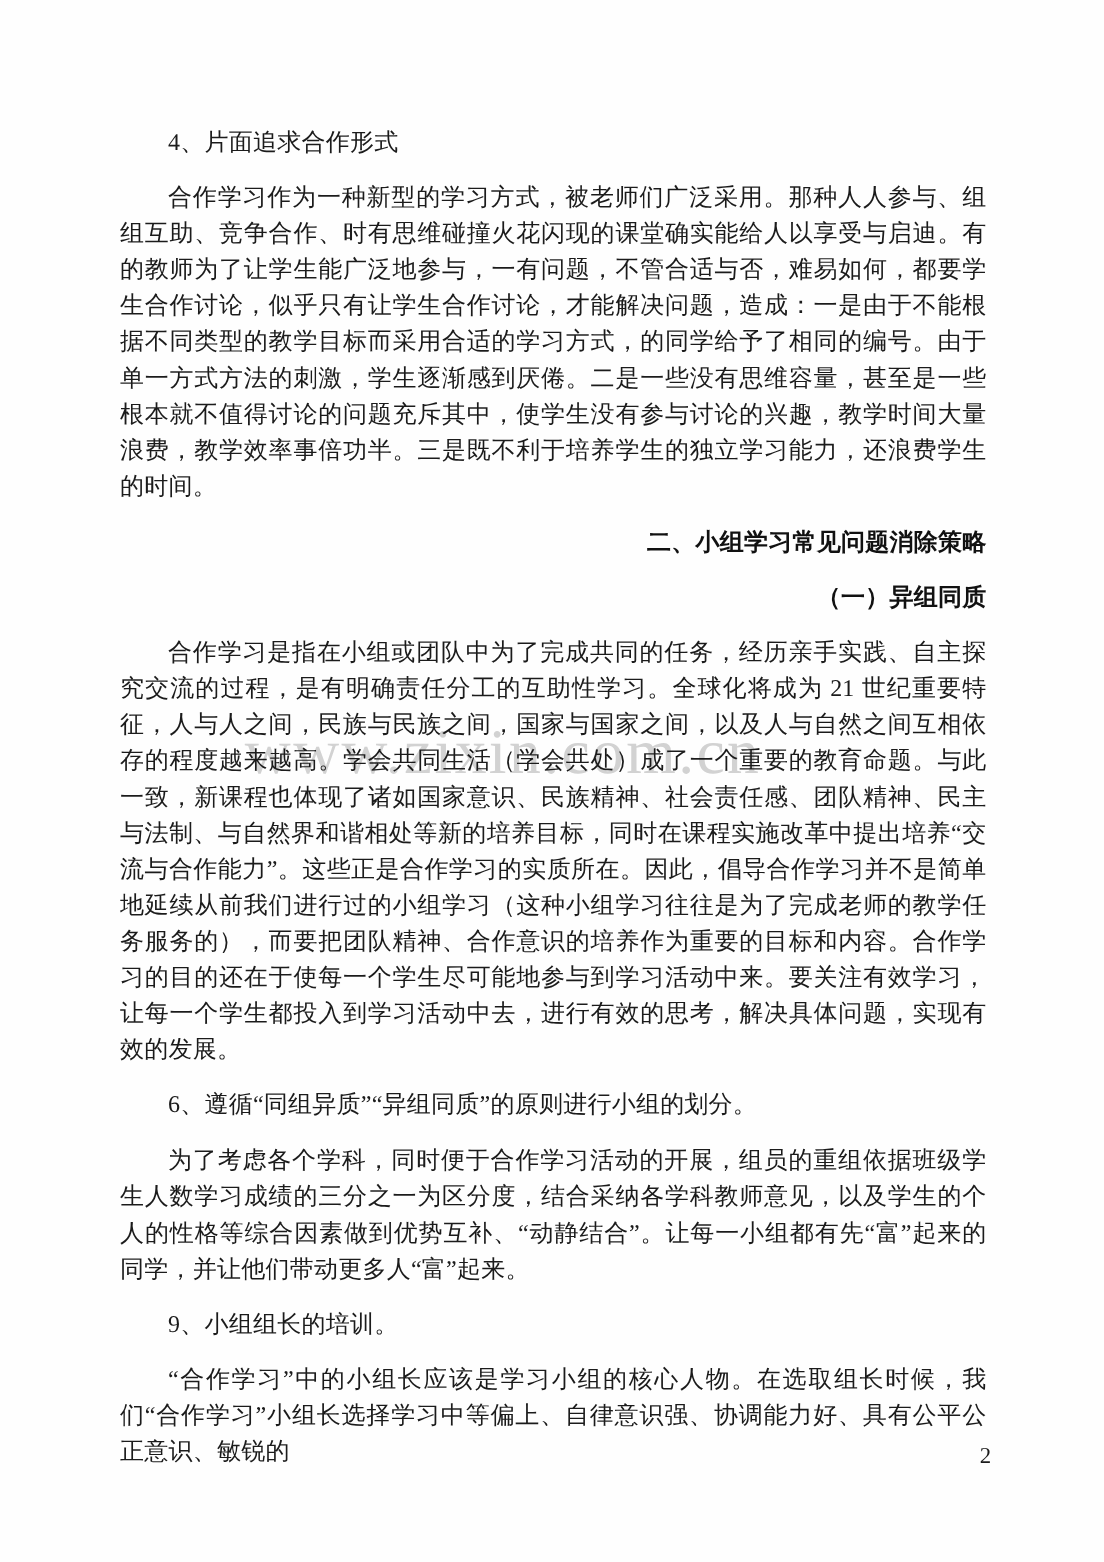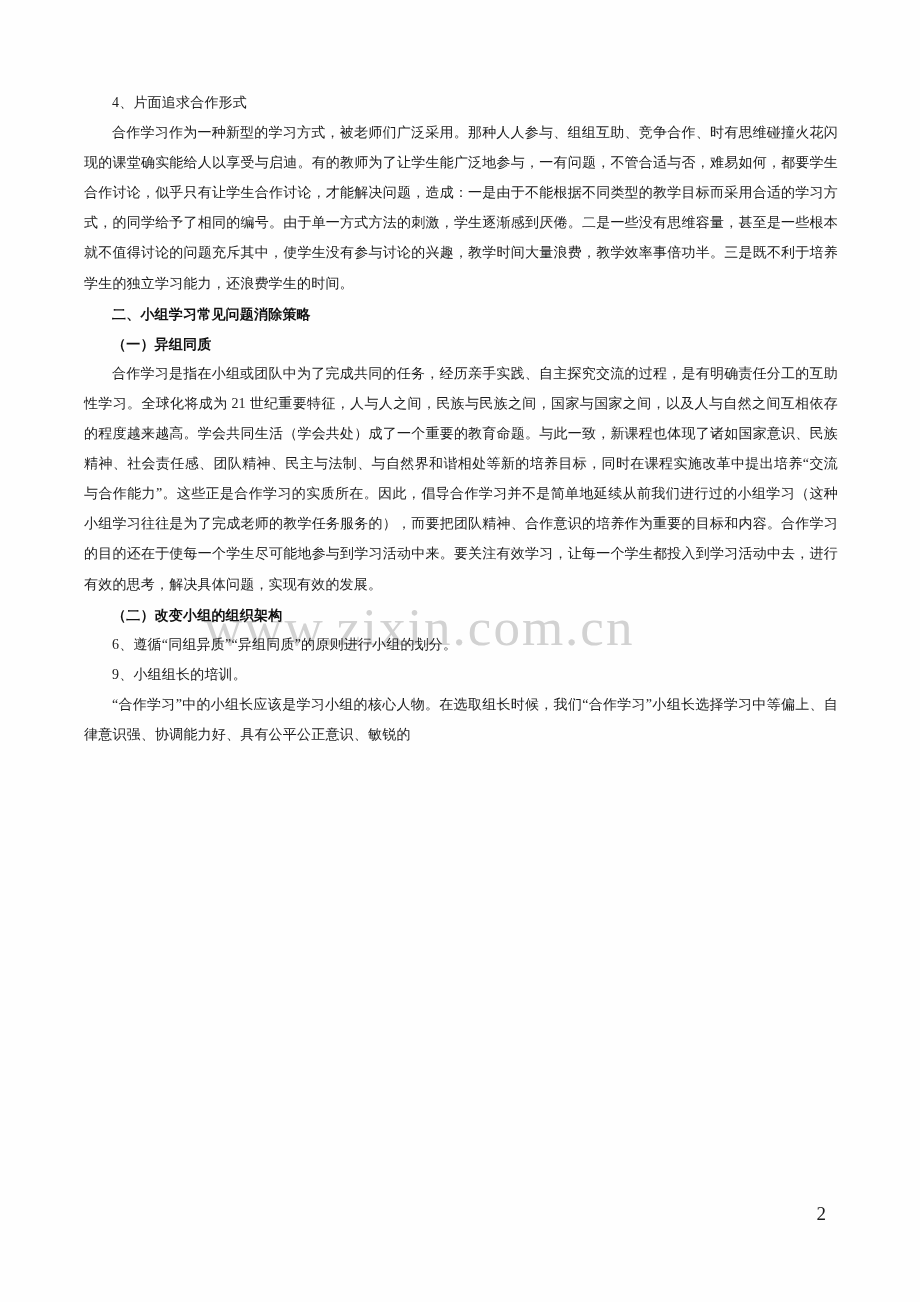--- a/index.html
+++ b/index.html
@@ -17,35 +17,35 @@
     color: #1b1b1b;
   }
   .content {
     position: absolute;
     left: 84px;
     top: 88px;
     width: 754px;
     z-index: 2;
   }
   .content p {
-    margin: 0;
+    margin: 16px;
     padding: 0;
-    font-size: 14px;
+    font-size: 20px;
     line-height: 30.1px;
     letter-spacing: 0.2px;
     text-align: justify;
     text-justify: inter-ideograph;
     text-indent: 2em;
     word-break: break-all;
   }
   .content p.heading {
     font-family: Liberation Sans, sans-serif;
     font-weight: bold;
     color: #111111;
-    text-align: left;
+    text-align: right;
   }
   .watermark {
     position: absolute;
     left: 204px;
     top: 597px;
     z-index: 1;
     font-family: "Liberation Serif", "DejaVu Serif", serif;
     font-size: 53px;
     letter-spacing: 2px;
     color: #d2d2d2;
@@ -68,21 +68,21 @@
 <div class="page">
 
   <div class="watermark">www.zixin.com.cn</div>
 
   <div class="content">
     <p class="body">4、片面追求合作形式</p>
     <p class="body">合作学习作为一种新型的学习方式，被老师们广泛采用。那种人人参与、组组互助、竞争合作、时有思维碰撞火花闪现的课堂确实能给人以享受与启迪。有的教师为了让学生能广泛地参与，一有问题，不管合适与否，难易如何，都要学生合作讨论，似乎只有让学生合作讨论，才能解决问题，造成：一是由于不能根据不同类型的教学目标而采用合适的学习方式，的同学给予了相同的编号。由于单一方式方法的刺激，学生逐渐感到厌倦。二是一些没有思维容量，甚至是一些根本就不值得讨论的问题充斥其中，使学生没有参与讨论的兴趣，教学时间大量浪费，教学效率事倍功半。三是既不利于培养学生的独立学习能力，还浪费学生的时间。</p>
     <p class="heading">二、小组学习常见问题消除策略</p>
     <p class="heading">（一）异组同质</p>
     <p class="body">合作学习是指在小组或团队中为了完成共同的任务，经历亲手实践、自主探究交流的过程，是有明确责任分工的互助性学习。全球化将成为 21 世纪重要特征，人与人之间，民族与民族之间，国家与国家之间，以及人与自然之间互相依存的程度越来越高。学会共同生活（学会共处）成了一个重要的教育命题。与此一致，新课程也体现了诸如国家意识、民族精神、社会责任感、团队精神、民主与法制、与自然界和谐相处等新的培养目标，同时在课程实施改革中提出培养“交流与合作能力”。这些正是合作学习的实质所在。因此，倡导合作学习并不是简单地延续从前我们进行过的小组学习（这种小组学习往往是为了完成老师的教学任务服务的），而要把团队精神、合作意识的培养作为重要的目标和内容。合作学习的目的还在于使每一个学生尽可能地参与到学习活动中来。要关注有效学习，让每一个学生都投入到学习活动中去，进行有效的思考，解决具体问题，实现有效的发展。</p>
-    <p class="heading">（二）改变小组的组织架构</p>
     <p class="body">6、遵循“同组异质”“异组同质”的原则进行小组的划分。</p>
+    <p class="body">为了考虑各个学科，同时便于合作学习活动的开展，组员的重组依据班级学生人数学习成绩的三分之一为区分度，结合采纳各学科教师意见，以及学生的个人的性格等综合因素做到优势互补、“动静结合”。让每一小组都有先“富”起来的同学，并让他们带动更多人“富”起来。</p>
     <p class="body">9、小组组长的培训。</p>
     <p class="body">“合作学习”中的小组长应该是学习小组的核心人物。在选取组长时候，我们“合作学习”小组长选择学习中等偏上、自律意识强、协调能力好、具有公平公正意识、敏锐的</p>
   </div>
 
   <div class="page-number">2</div>
 
 </div>
 
 </body></html>

